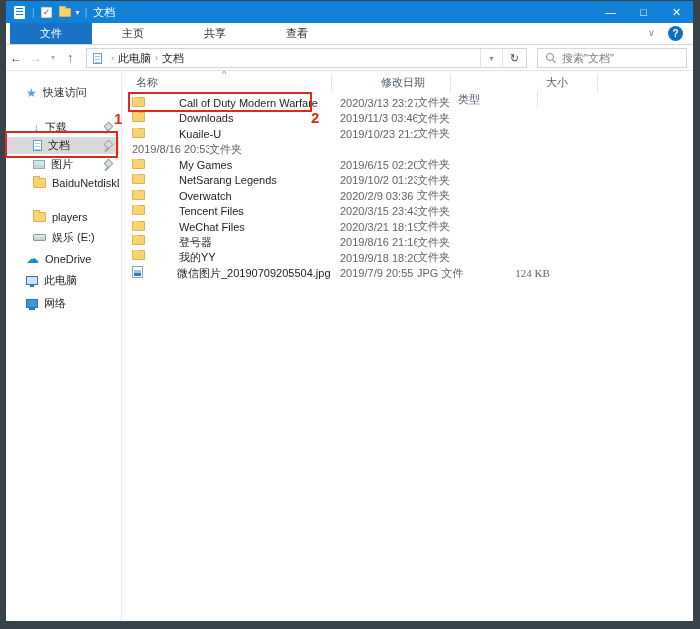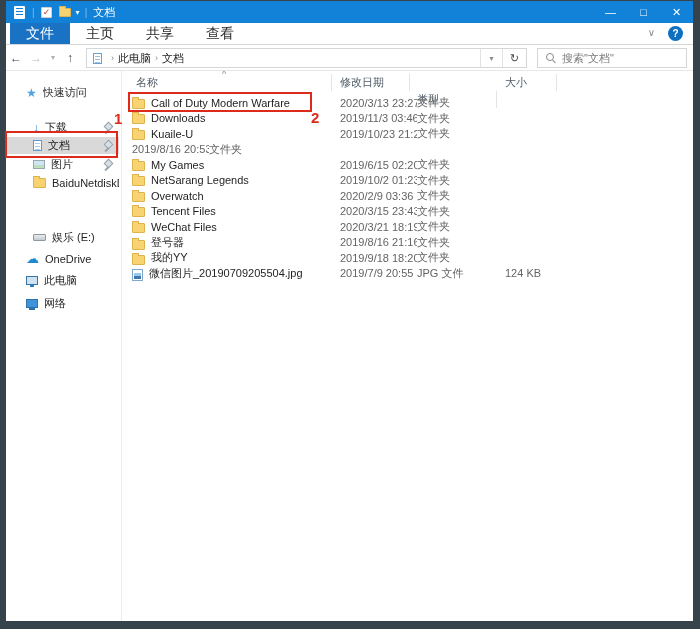--- a/index.html
+++ b/index.html
@@ -26,21 +26,21 @@
     background:#f7d372; border:1px solid #dfb24e; border-bottom:none; border-radius:1px 1px 0 0; }
   .qat-chevron { color:#e8f2fb; font-size:8px; margin:0 2px; }
   .tb-title { margin-left:3px; font-size:11px; }
   .controls { margin-left:auto; display:flex; height:22px; }
   .ctrl { width:33px; height:22px; display:flex; align-items:center; justify-content:center;
     color:#fff; font-size:11px; }
 
   
   .tabs { height:22px; background:#fff; border-bottom:1px solid #d6d6d6; display:flex;
     align-items:stretch; padding-left:4px; flex:none; position:relative; }
-  .tab { padding:0 16px; display:flex; align-items:center; color:#2b2b2b; font-size:14px; }
+  .tab { padding:0 30px; display:flex; align-items:center; color:#2b2b2b; font-size:11px; }
   .tab.active { background:#1a72c4; color:#fff; }
   .ribbon-chevron { position:absolute; right:38px; top:4px; color:#8a8a8a; font-size:10px; }
   .help-btn { position:absolute; right:10px; top:3px; width:15px; height:15px; border-radius:50%;
     background:#0e6fc0; color:#fff; font-size:10px; font-weight:bold; display:flex;
     align-items:center; justify-content:center; }
 
   
   .addr-row { height:26px; background:#fff; border-bottom:1px solid #e6e6e6; display:flex;
     align-items:center; flex:none; position:relative; }
   .nav-btn { width:20px; text-align:center; font-size:12px; color:#3a3f44; }
@@ -102,32 +102,32 @@
     border:1px solid #8f979e; border-radius:1px; }
   .icon-cloud { color:#1e88d2; font-size:13px; line-height:12px; }
   .icon-net { width:12px; height:9px; background:#3f93d8; border:1px solid #2c73b0; position:relative; }
   .icon-net::after { content:""; position:absolute; left:2px; bottom:-3px; width:6px; height:2px; background:#2c73b0; }
 
   
   .filepane { flex:1; position:relative; }
   .cols-header { display:flex; height:22px; align-items:center; color:#4f5b66; position:relative; }
   .col-h { border-right:1px solid #e4e4e4; height:17px; display:flex; align-items:center; }
   .col-h.name { width:210px; padding-left:14px; }
-  .col-h.date { width:78px; padding-left:8px; }
+  .col-h.date { width:78px; padding-left:8px;margin-left:41px; }
   .col-h.type { width:87px; padding-left:7px;margin-top:35px; }
   .col-h.size { width:60px; padding-left:8px; }
   .sort-caret { position:absolute; left:100px; top:-2px; color:#7a8a96; font-size:9px; }
   .rows { position:absolute; top:24px; left:0; right:0; }
   .row { display:flex; height:15.5px; align-items:center; padding-left:10px; }
   .cell { white-space:nowrap; overflow:hidden; }
-  .cell.name { width:208px; display:flex; align-items:flex-end; color:#1e1e1e; }
+  .cell.name { width:208px; display:flex; align-items:flex-start; color:#1e1e1e;gap:28px; }
   .cell.name .icon-folder, .cell.name .icon-image { margin-right:6px; flex:none; }
   .cell.date { width:77px; color:#636363; }
   .cell.type { width:88px; color:#636363; }
-  .cell.size { width:55px; color:#636363; text-align:left; }
+  .cell.size { width:55px; color:#636363; text-align:center;font-family:Liberation Serif, serif; }
   .icon-image { width:11px; height:12px; background:#fff; border:1px solid #7fa8cc; position:relative; }
   .icon-image::before { content:""; position:absolute; left:1px; top:3px; width:7px; height:6px;
     background:linear-gradient(180deg,#9cc8ea 55%,#3e78ad 45%); }
 
   
   .statusbar { height:21px; border-top:1px solid #e2e2e2; display:flex; align-items:center;
     padding-left:30px; color:#5a5a5a; flex:none; position:relative; }
   .view-buttons { position:absolute; right:4px; top:2px; display:flex; }
   .vbtn { width:17px; height:16px; display:flex; align-items:center; justify-content:center;
     margin-left:1px; border:1px solid transparent; }
@@ -215,20 +215,24 @@
       </div>
       <div class="side-item child" style="top:85px">
         <span class="si icon-pic"></span>
         <span class="si-label">图片</span>
         <span class="pin"></span>
       </div>
       <div class="side-item child" style="top:103px">
         <span class="si icon-folder"></span>
         <span class="si-label">BaiduNetdiskDownl</span>
       </div>
+      <div class="side-item child" style="top:137px">
+        <span class="si icon-folder"></span>
+        <span class="si-label">players</span>
+      </div>
       <div class="side-item child" style="top:158px">
         <span class="si icon-drive"></span>
         <span class="si-label">娱乐 (E:)</span>
       </div>
       <div class="side-item" style="top:179px">
         <span class="si icon-cloud">☁</span>
         <span class="si-label">OneDrive</span>
       </div>
       <div class="side-item" style="top:201px">
         <span class="si icon-monitor pc"></span>

